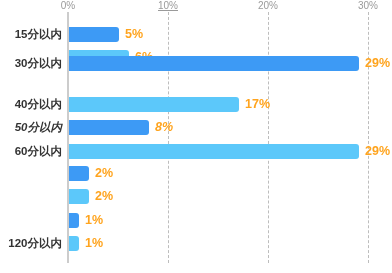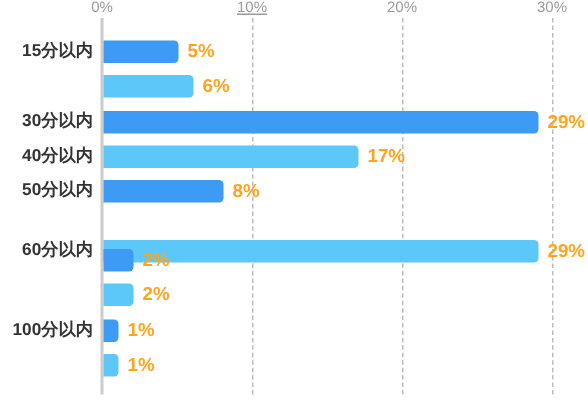--- a/index.html
+++ b/index.html
@@ -99,52 +99,52 @@
   <div id="rows">
       <div class="row" style="top: 27px;">
         <div class="cat-label">15分以内</div>
         <div class="bar" style="width: 50px; background: rgb(61, 154, 245);"></div>
         <div class="val-label" style="left: 125px;">5%</div>
       </div>
       <div class="row" style="top: 50.2px;">
         <div class="bar" style="width: 60px; background: rgb(92, 200, 250);"></div>
         <div class="val-label" style="left: 135px;">6%</div>
       </div>
-      <div class="row" style="top: 74px; padding-left: 20px;">
+      <div class="row" style="top: 56px; padding-left: 20px;">
         <div class="cat-label">30分以内</div>
         <div class="bar" style="width: 290px; background: rgb(61, 154, 245);"></div>
         <div class="val-label" style="left: 365px;">29%</div>
       </div>
       <div class="row" style="top: 96.6px;">
         <div class="cat-label">40分以内</div>
         <div class="bar" style="width: 170px; background: rgb(92, 200, 250);"></div>
         <div class="val-label" style="left: 245px;">17%</div>
       </div>
-      <div class="row" style="top: 119.8px;">
+      <div class="row" style="top: 119.8px; font-style: italic;">
         <div class="cat-label">50分以内</div>
         <div class="bar" style="width: 80px; background: rgb(61, 154, 245);"></div>
         <div class="val-label" style="left: 155px;">8%</div>
       </div>
-      <div class="row" style="top: 160px;">
+      <div class="row" style="top: 144px;">
         <div class="cat-label">60分以内</div>
         <div class="bar" style="width: 290px; background: rgb(92, 200, 250);"></div>
         <div class="val-label" style="left: 365px;">29%</div>
       </div>
       <div class="row" style="top: 166.2px;">
         <div class="bar" style="width: 20px; background: rgb(61, 154, 245);"></div>
         <div class="val-label" style="left: 95px;">2%</div>
       </div>
       <div class="row" style="top: 189.4px;">
         <div class="bar" style="width: 20px; background: rgb(92, 200, 250);"></div>
         <div class="val-label" style="left: 95px;">2%</div>
       </div>
       <div class="row" style="top: 212.6px;">
-        <div class="cat-label">100分以内</div>
         <div class="bar" style="width: 10px; background: rgb(61, 154, 245);"></div>
         <div class="val-label" style="left: 85px;">1%</div>
       </div>
       <div class="row" style="top: 235.8px;">
+        <div class="cat-label">120分以内</div>
         <div class="bar" style="width: 10px; background: rgb(92, 200, 250);"></div>
         <div class="val-label" style="left: 85px;">1%</div>
       </div>
     </div>
 
 </div>
 
 </body></html>

